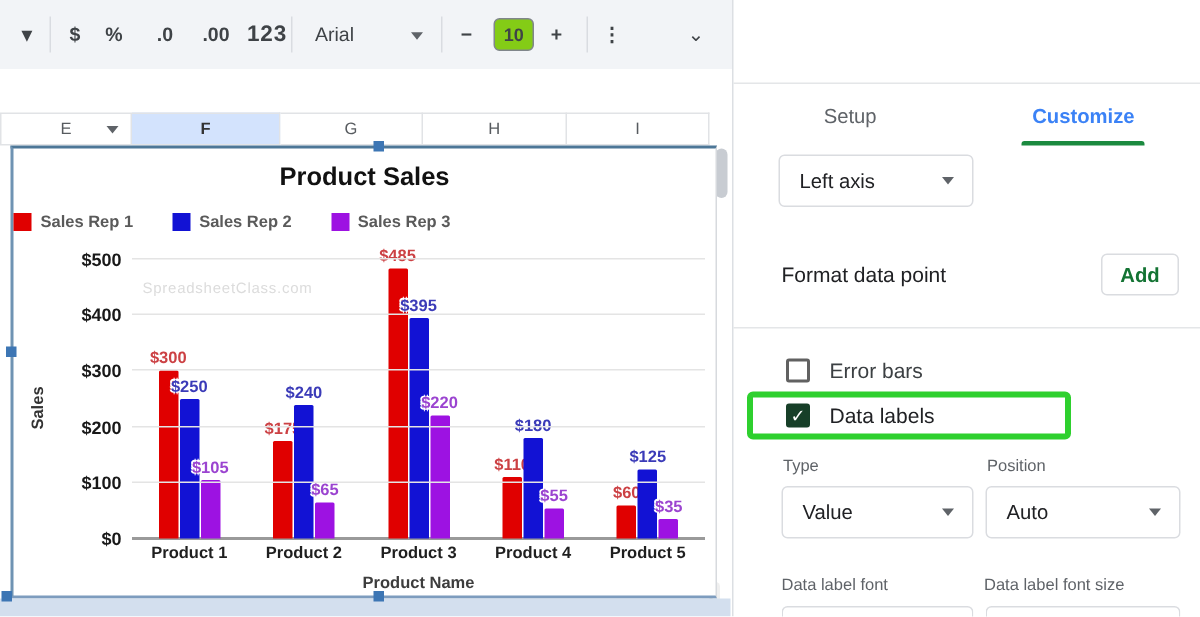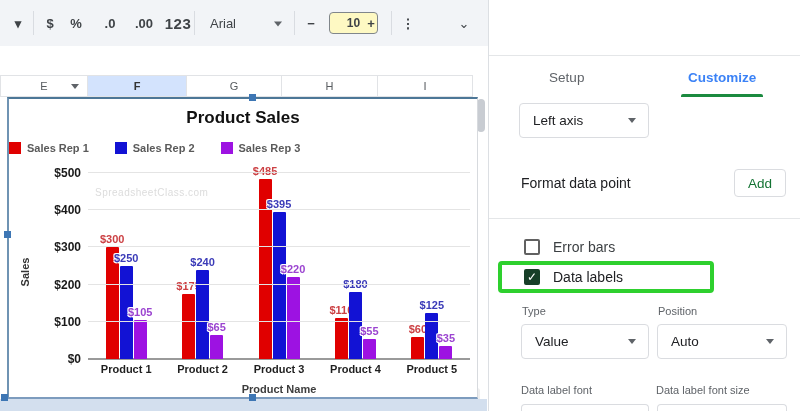--- a/index.html
+++ b/index.html
@@ -7,23 +7,23 @@
   .app { position:relative; width:800px; height:411px; overflow:hidden;
          font-family:"Liberation Sans", sans-serif; background:#fff; }
 
   
   .toolbar { position:absolute; left:0; top:0; width:488px; height:46px; background:#f2f4f7; }
   .tb { position:absolute; top:23px; transform:translate(-50%,-50%); color:#3f4347;
         font-size:13px; font-weight:600; white-space:nowrap; cursor:default; }
   .tb-sep { position:absolute; top:11px; width:1px; height:24px; background:#d9dce1; }
   .caret { display:inline-block; width:0; height:0; border-left:4px solid transparent;
            border-right:4px solid transparent; border-top:5px solid #5f6368; vertical-align:middle; }
-  .sizebox { position:absolute; left:329px; top:12px; width:49px; height:22px; border:1px solid #80868b;
+  .sizebox { position:absolute; left:329px; top:12px; width:27px; height:22px; border:1px solid #80868b;
              border-radius:4px; text-align:center; font-size:12px; font-weight:600; color:#3f4347;
-             line-height:20px; background:#fef9c3; }
+             line-height:20px; background:#84cc16; }
   .tb-small { font-size:15px; letter-spacing:0.5px; }
 
   
   .colheaders { position:absolute; left:0; top:75px; height:22px; display:flex; }
   .colcell { position:relative; height:22px; border:1px solid #e1e3e6; border-left:none;
              background:#fff; color:#575b5f; font-size:11px; display:flex;
              align-items:center; justify-content:center; }
   .colcell:first-child { border-left:1px solid #e1e3e6; }
   .colcell.sel { background:#d3e3fd; color:#333; font-weight:600; }
   .col-caret { position:absolute; right:8px; top:8px; }
@@ -87,21 +87,21 @@
   .tab.active { color:#3b82f6; font-weight:600; }
   .tab.active::after { content:""; position:absolute; left:50%; transform:translateX(-50%);
                        bottom:0; width:82px; height:3px; background:#1b8a3f; border-radius:2px 2px 0 0; }
   .select { position:absolute; border:1px solid #dadce0; border-radius:4px; background:#fff;
             font-size:13.5px; color:#202124; display:flex; align-items:center; cursor:pointer;
             padding-left:13px; }
   .select .caret { position:absolute; right:12px; }
   .axis-select { left:30px; top:103px; width:130px; height:35px; }
   .row-label { position:absolute; font-size:14px; color:#202124; }
   .add-btn { position:absolute; left:245px; top:169px; width:52px; height:28px; border:1px solid #dadce0;
-             border-radius:4px; background:#fff; color:#137333; font-size:13.5px; font-weight:400;
+             border-radius:4px; background:#fff; color:#137333; font-size:13.5px; font-weight:700;
              display:flex; align-items:center; justify-content:center; cursor:pointer; }
   .chk-row { position:absolute; left:35px; display:flex; align-items:center; gap:13px; }
   .chk { width:16px; height:16px; border:2px solid #616161; border-radius:2px; background:#fff;
          display:flex; align-items:center; justify-content:center; cursor:pointer; }
   .chk.checked { background:#173f28; border-color:#173f28; color:#fff; font-size:12px; line-height:1; }
   .chk-label { font-size:14px; color:#3c4043; }
   .highlight-box { position:absolute; left:9px; top:261px; width:216px; height:32px;
                    border:4px solid #2ed02e; border-radius:4px; }
   .small-label { position:absolute; font-size:11px; color:#5f6368; }
   .cut-box { position:absolute; height:8px; border:1px solid #dadce0; border-bottom:none;

